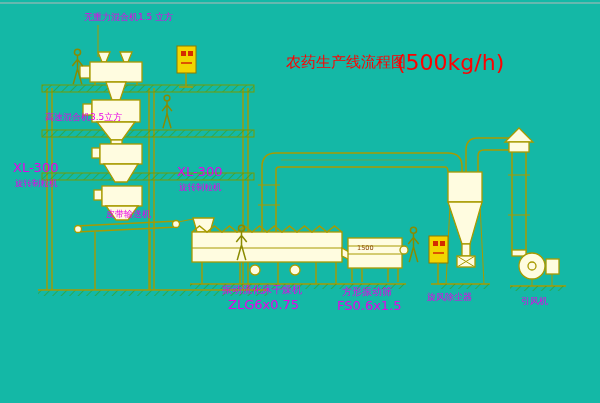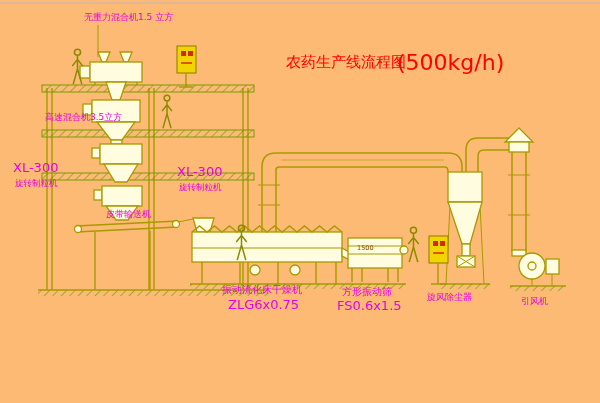--- a/index.html
+++ b/index.html
@@ -1,16 +1,16 @@
 <!DOCTYPE html>
 <html><head>
 <meta charset="utf-8">
 <style>
   html,body{margin:0;padding:0;background:#fff;}
-  .canvas{position:relative;width:600px;height:403px;background:#fdba74;overflow:hidden;
+  .canvas{position:relative;width:600px;height:403px;background:#14b8a6;overflow:hidden;
           font-family:"DejaVu Sans",sans-serif;}
   svg{display:block;}
   svg text{font-family:"DejaVu Sans",sans-serif;}
   .olive{stroke:#a89a00;stroke-width:1.4;fill:none;}
   .thin{stroke:#a89a00;stroke-width:1;fill:none;}
   .duct{stroke:#a89a00;stroke-width:1.5;fill:none;}
   .mach{fill:#fffce0;stroke:#a89a00;stroke-width:1.3;}
   .slab{fill:url(#hatchG);stroke:#7a9a00;stroke-width:1;}
   .hatch{fill:url(#hatchG);stroke:none;}
   .cab{fill:#f2d500;stroke:#8a7a00;stroke-width:1;}

